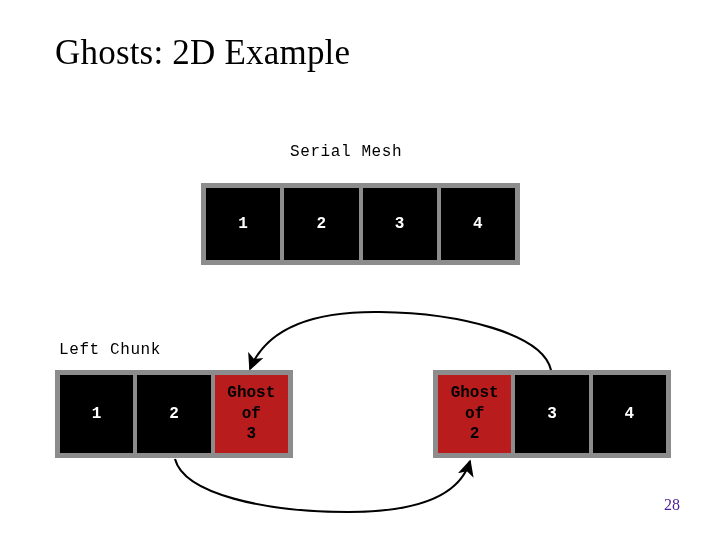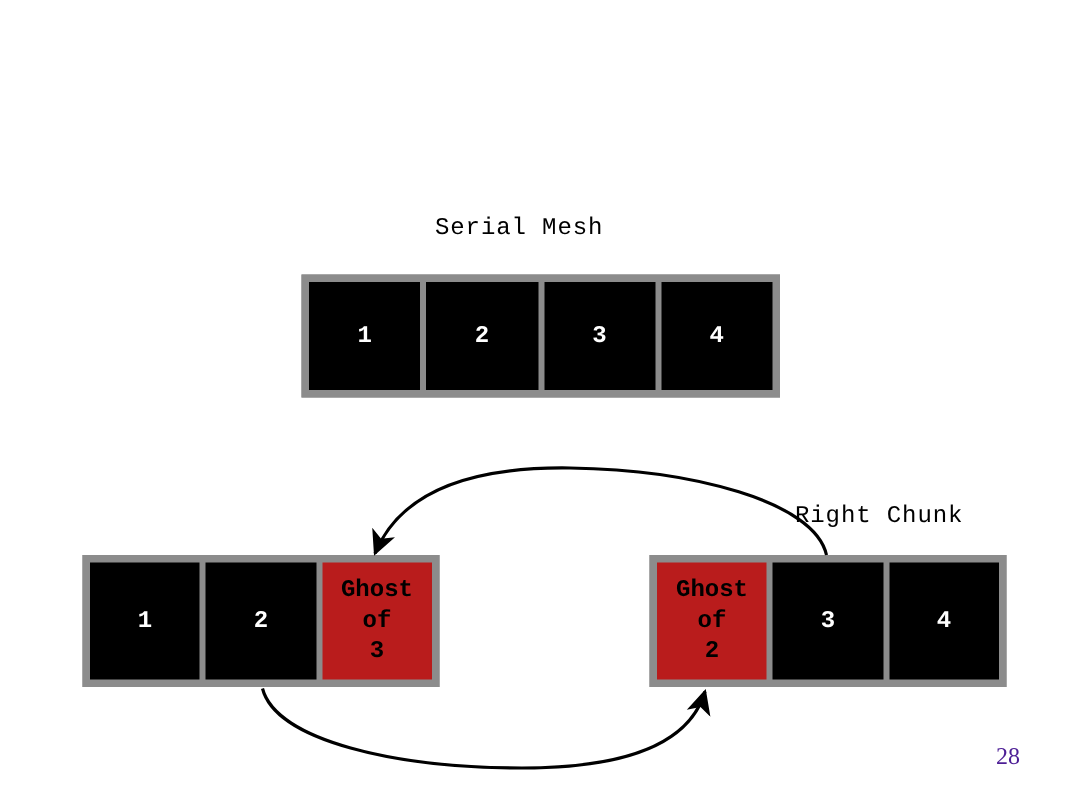--- a/index.html
+++ b/index.html
@@ -147,40 +147,41 @@
     font-family: "Liberation Serif", serif;
     font-size: 16px;
     color: #4c1d95;
   }
 </style>
 </head>
 <body>
 
 <div id="slide">
 
+  <div id="title">Ghosts: 2D Example</div>
 
   <div class="mono-label" id="serial-mesh-label">Serial Mesh</div>
 
   <div class="mesh" id="serial-mesh">
     <div class="cell owned">1</div>
     <div class="cell owned">2</div>
     <div class="cell owned">3</div>
     <div class="cell owned">4</div>
   </div>
 
+  <div class="mono-label" id="left-chunk-label">Left Chunk</div>
 
   <div class="mesh" id="left-chunk">
     <div class="cell owned">1</div>
     <div class="cell owned">2</div>
     <div class="cell ghost">
         <div>Ghost<br>of<br>3</div>
       </div>
   </div>
 
-  <div class="mono-label" id="right-chunk-label">Right Chunk</div>
 
   <div class="mesh" id="right-chunk">
     <div class="cell ghost">
         <div>Ghost<br>of<br>2</div>
       </div>
     <div class="cell owned">3</div>
     <div class="cell owned">4</div>
   </div>
 
   <svg id="arrows" viewBox="0 0 720 540">

